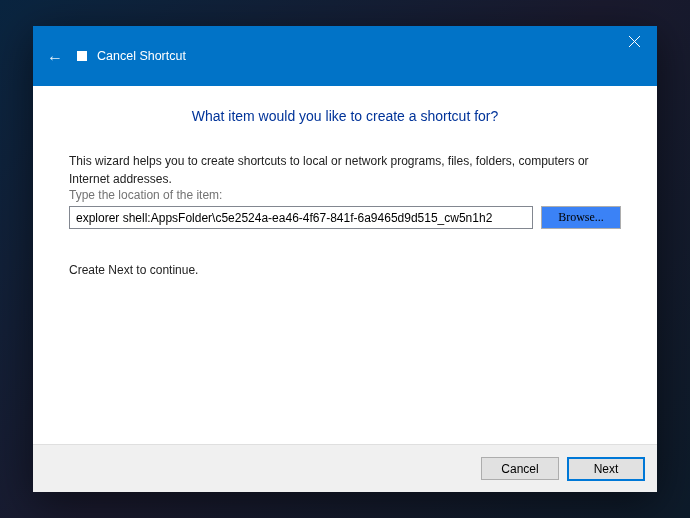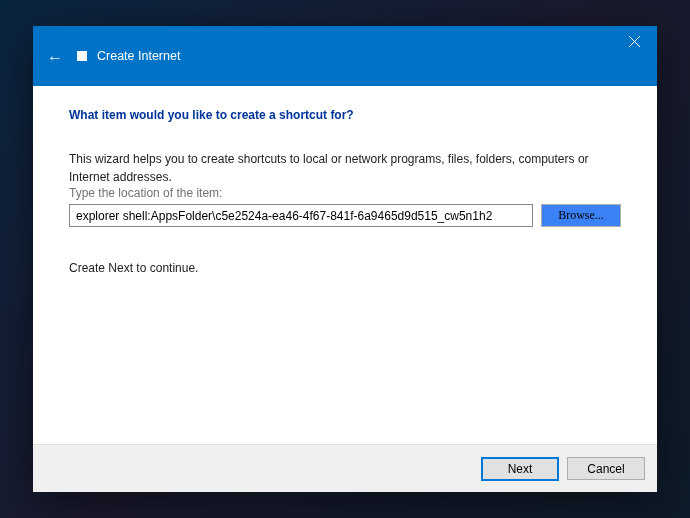--- a/index.html
+++ b/index.html
@@ -63,23 +63,24 @@
       cursor: pointer;
     }
     .close-btn svg { width: 11px; height: 11px; }
     .content {
       flex: 1;
       padding: 22px 36px 0 36px;
       color: #333;
     }
     .heading {
       color: #003399;
-      font-size: 12px;
-      font-weight: 700;
+      font-size: 14px;
+      font-weight: 400;
       margin-bottom: 28px;
+      text-align: center;
     }
     .description {
       font-size: 12px;
       line-height: 1.5;
       color: #222;
     }
     .field-label {
       font-size: 12px;
       color: #737373;
       margin-bottom: 4px;
@@ -136,37 +137,37 @@
       height: 24px;
     }
   </style>
 </head>
 <body>
 
 <div class="dialog">
   <div class="titlebar">
     <span class="back-arrow">←</span>
     <span class="title-icon"></span>
-    <span class="title-text">Create Internet</span>
+    <span class="title-text">Cancel Shortcut</span>
     <div class="close-btn">
       <svg viewBox="0 0 11 11">
           <line x1="0" y1="0" x2="11" y2="11" stroke="#fff" stroke-width="1"></line>
           <line x1="11" y1="0" x2="0" y2="11" stroke="#fff" stroke-width="1"></line>
         </svg>
     </div>
   </div>
 
   <div class="content">
     <div class="heading">What item would you like to create a shortcut for?</div>
     <div class="description">This wizard helps you to create shortcuts to local or network programs, files, folders, computers or Internet addresses.</div>
     <div class="field-label">Type the location of the item:</div>
     <div class="input-row">
       <input type="text" class="location-input" value="explorer shell:AppsFolder\c5e2524a-ea46-4f67-841f-6a9465d9d515_cw5n1h2" style="">
       <button class="browse-btn">Browse...</button>
     </div>
     <div class="continue-text">Create Next to continue.</div>
   </div>
 
   <div class="footer">
+    <button class="footer-btn">Cancel</button>
     <button class="footer-btn primary">Next</button>
-    <button class="footer-btn">Cancel</button>
   </div>
 </div>
 
 </body></html>

